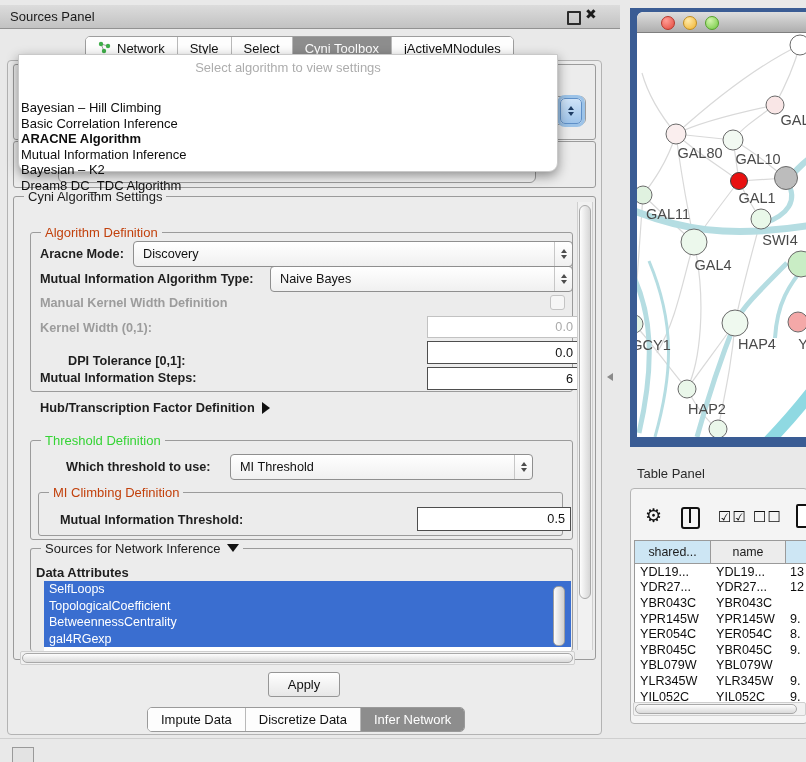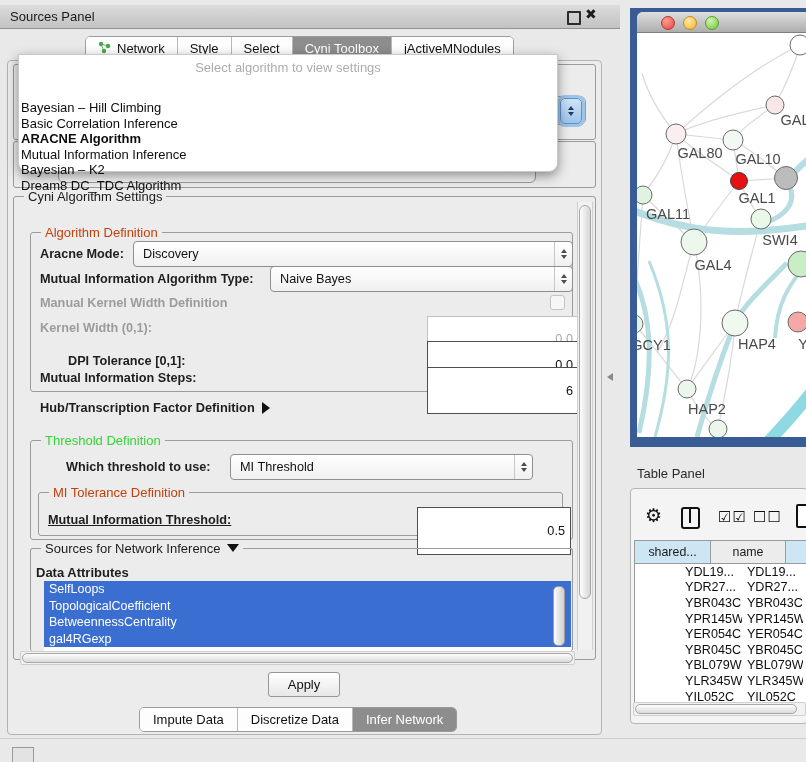--- a/index.html
+++ b/index.html
@@ -43,40 +43,40 @@
 
   .flabel{font-size:12.7px;font-weight:bold;color:#1e1e1e;white-space:nowrap;}
   .flabel.dis{color:#9c9c9c;}
 
   .combo{background:linear-gradient(#ffffff,#f0f0f0);border:1px solid #8f8f8f;border-radius:4px;display:flex;align-items:center;}
   .combo .cval{flex:1;font-size:12.7px;color:#111;padding-left:9px;}
   .combo .spin{width:17px;align-self:stretch;display:flex;flex-direction:column;align-items:center;justify-content:center;gap:2px;border-left:1px solid #c7c7c7;}
   .tri-up{width:0;height:0;border-left:3.5px solid transparent;border-right:3.5px solid transparent;border-bottom:4.5px solid #4c4c4c;}
   .tri-dn{width:0;height:0;border-left:3.5px solid transparent;border-right:3.5px solid transparent;border-top:4.5px solid #4c4c4c;}
 
-  .tfield{background:#fff;border:1px solid #4e4e4e;font-size:12.7px;color:#111;text-align:right;padding:12px 5px;display:flex;align-items:center;justify-content:flex-end;}
+  .tfield{background:#fff;border:1px solid #4e4e4e;font-size:12.7px;color:#111;text-align:right;padding:0 5px;display:flex;align-items:center;justify-content:flex-end;}
   .tfield.dis{border:1px solid #c2c2c2;color:#ababab;}
   .checkbox{width:13px;height:13px;border:1px solid #c4c4c4;border-radius:3px;background:#f6f6f6;}
 
   .expander{font-size:12.8px;font-weight:bold;color:#1e1e1e;}
   .tri-right{display:inline-block;width:0;height:0;border-top:6px solid transparent;border-bottom:6px solid transparent;border-left:8px solid #111;margin-left:7px;vertical-align:-2px;}
   .tri-down-b{display:inline-block;width:0;height:0;border-left:6.5px solid transparent;border-right:6.5px solid transparent;border-top:8px solid #111;margin-left:6px;vertical-align:1px;}
 
   .attr-list{background:#fff;overflow:hidden;}
   .attr-item{height:16.5px;line-height:16.5px;background:#3a6ed0;color:#fff;font-size:12.5px;padding-left:5px;}
   .list-vthumb{width:10px;border-radius:5px;background:linear-gradient(90deg,#fbfbfb,#cfcfcf);border:1px solid #9f9f9f;}
 
   .vscroll{background:#f1f1f1;border-left:1px solid #cfcfcf;border-right:1px solid #cfcfcf;}
   .vthumb{border-radius:6px;background:linear-gradient(90deg,#fdfdfd,#d6d6d6);border:1px solid #a8a8a8;}
   .hscroll{background:#f1f1f1;border:1px solid #cfcfcf;border-radius:2px;}
   .hthumb{border-radius:6px;background:linear-gradient(#fdfdfd,#dadada);border:1px solid #a8a8a8;}
 
   .apply-btn{left:268px;top:672px;width:70px;height:23px;border:1px solid #969696;border-radius:3px;background:linear-gradient(#ffffff,#e7e7e7);font-size:13px;color:#111;display:flex;align-items:center;justify-content:center;}
 
-  .btabs{left:139px;top:707px;height:23px;display:flex;border:1px solid #9a9a9a;border-radius:5px;overflow:hidden;background:#fdfdfd;}
+  .btabs{left:147px;top:707px;height:23px;display:flex;border:1px solid #9a9a9a;border-radius:5px;overflow:hidden;background:#fdfdfd;}
   .btab{display:flex;align-items:center;justify-content:center;font-size:13px;color:#111;border-right:1px solid #b9b9b9;padding:0 13px;background:#fdfdfd;}
   .btab:last-child{border-right:none;}
   .btab.sel{background:#8d8d8d;color:#fff;}
 
   .bottom-divider{left:0;top:738px;width:806px;height:1px;background:#cfcfcf;}
   .mini-square{left:12px;top:747px;width:20px;height:15px;border:1px solid #9a9a9a;background:#e3e3e3;}
   .splitter-arrow{left:607px;top:373px;width:0;height:0;border-top:4px solid transparent;border-bottom:4px solid transparent;border-right:6px solid #8a8a8a;}
 
   
   .net-frame{left:630px;top:8px;width:176px;height:439px;background:#3a5c94;}
@@ -95,21 +95,21 @@
   .tp-cols{left:681px;top:507px;width:15px;height:18px;border:2px solid #111;border-radius:3px;}
   .tp-cols::after{content:"";position:absolute;left:6px;top:0;width:2px;height:14px;background:#111;}
   .tp-checks{left:718px;top:508px;font-size:15px;color:#111;letter-spacing:1px;}
   .tp-doc{left:796px;top:504px;width:16px;height:20px;border:2px solid #111;border-radius:2px;background:#fff;}
   .tbl{left:634px;top:540px;width:172px;height:162px;background:#fff;border:1px solid #9a9a9a;border-bottom:none;overflow:hidden;}
   .tbl-header{display:flex;height:22px;border-bottom:1px solid #9a9a9a;}
   .th{display:flex;align-items:center;justify-content:center;font-size:12.4px;color:#1c1c1c;border-right:1px solid #9a9a9a;}
   .th.c1{width:75px;background:#cde6f4;}
   .th.c2{width:74px;background:#ececec;}
   .th.c3{flex:1;background:#cde6f4;border-right:none;}
-  .tr{display:flex;height:15.6px;align-items:center;margin-left:45px;}
+  .tr{display:flex;height:15.6px;align-items:center;}
   .td{font-size:12.6px;color:#0e0e0e;white-space:nowrap;overflow:hidden;}
   .td.c1{width:76px;padding-left:5px;box-sizing:border-box;}
   .td.c2{width:75px;padding-left:5px;box-sizing:border-box;}
   .td.c3{flex:1;padding-left:4px;}
   .tbl-hscroll{left:633px;top:702px;width:171px;height:12px;}
 </style>
 </head>
 <body>
 
 <div id="app">
@@ -211,23 +211,23 @@
   </div>
   <div class="abs flabel" style="left:66px;top:460px;">Which threshold to use:</div>
   <div class="abs combo" style="left:230px;top:454px;width:301px;height:24px;">
     <span class="cval">MI Threshold</span>
     <span class="spin">
         <span class="tri-up"></span>
         <span class="tri-dn"></span>
       </span>
   </div>
   <div class="abs gbox" style="left:38px;top:492px;width:523px;height:42px;">
-    <span class="gbox-label glabel-blue">MI Tolerance Definition</span>
-  </div>
-  <div class="abs flabel" style="left:48px;top:513px;text-decoration:underline;">Mutual Information Threshold:</div>
+    <span class="gbox-label glabel-blue">MI Climbing Definition</span>
+  </div>
+  <div class="abs flabel" style="left:60px;top:513px;">Mutual Information Threshold:</div>
   <div class="abs tfield" style="left:417px;top:507px;width:142px;height:22px;">0.5</div>
 
   <div class="abs gbox" style="left:30px;top:548px;width:541px;height:102px;border-bottom:none;">
     <span class="gbox-label glabel-plain" style="white-space:nowrap;"><span>Sources for Network Inference</span><span class="tri-down-b"></span></span>
   </div>
   <div class="abs flabel" style="left:36px;top:565px;font-size:13px;">Data Attributes</div>
   <div class="abs attr-list" style="left:44px;top:581px;width:527px;height:70px;">
     <div class="attr-item">SelfLoops</div>
     <div class="attr-item">TopologicalCoefficient</div>
     <div class="attr-item">BetweennessCentrality</div>

